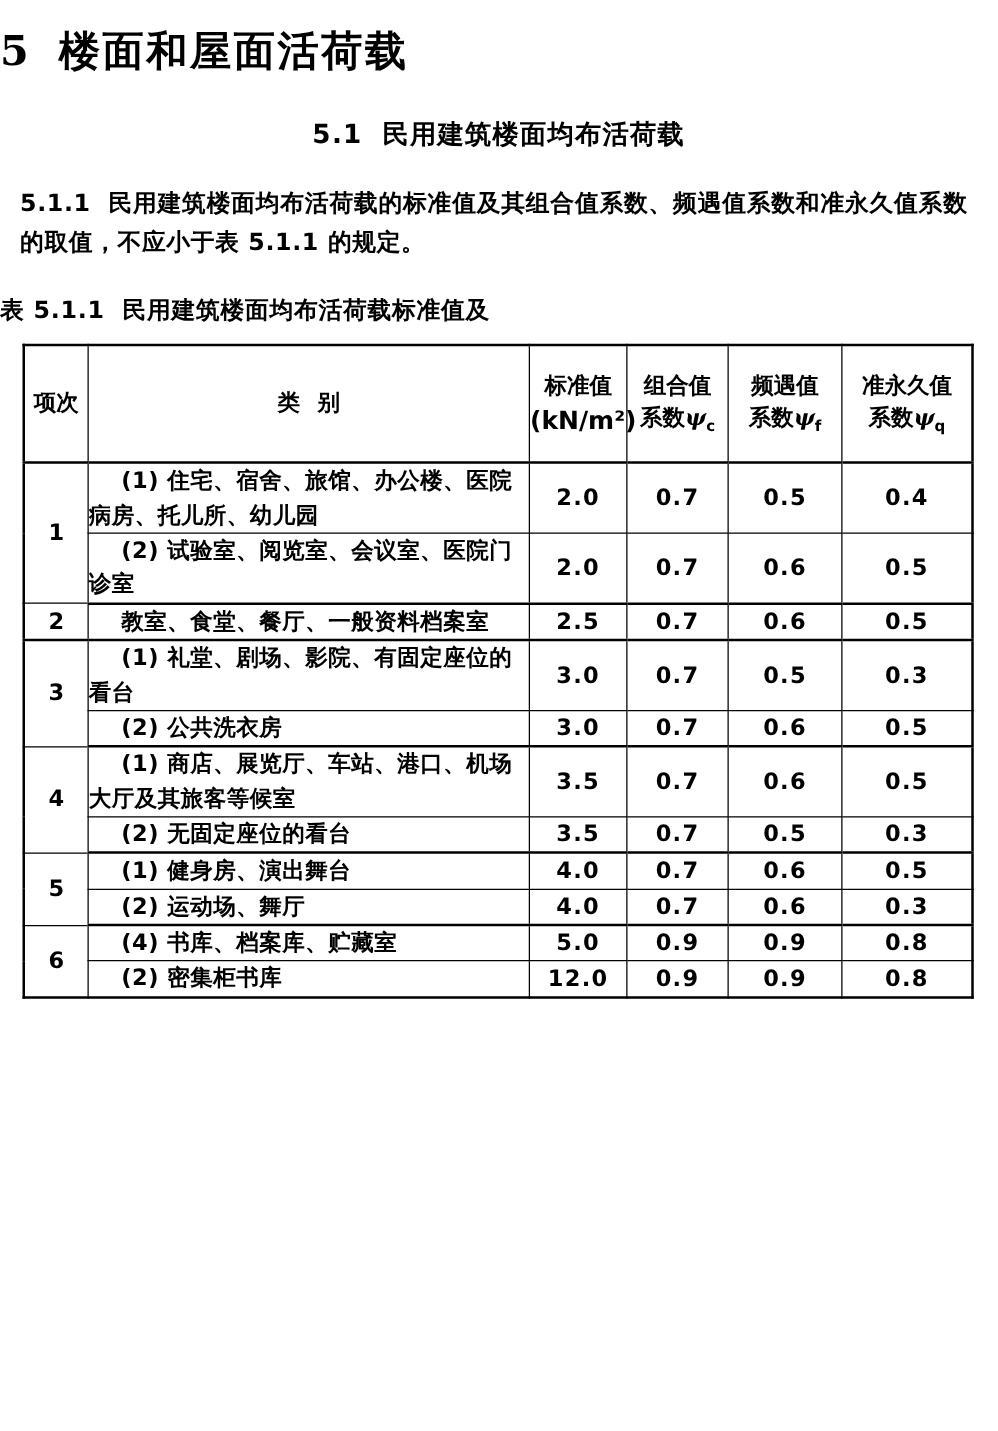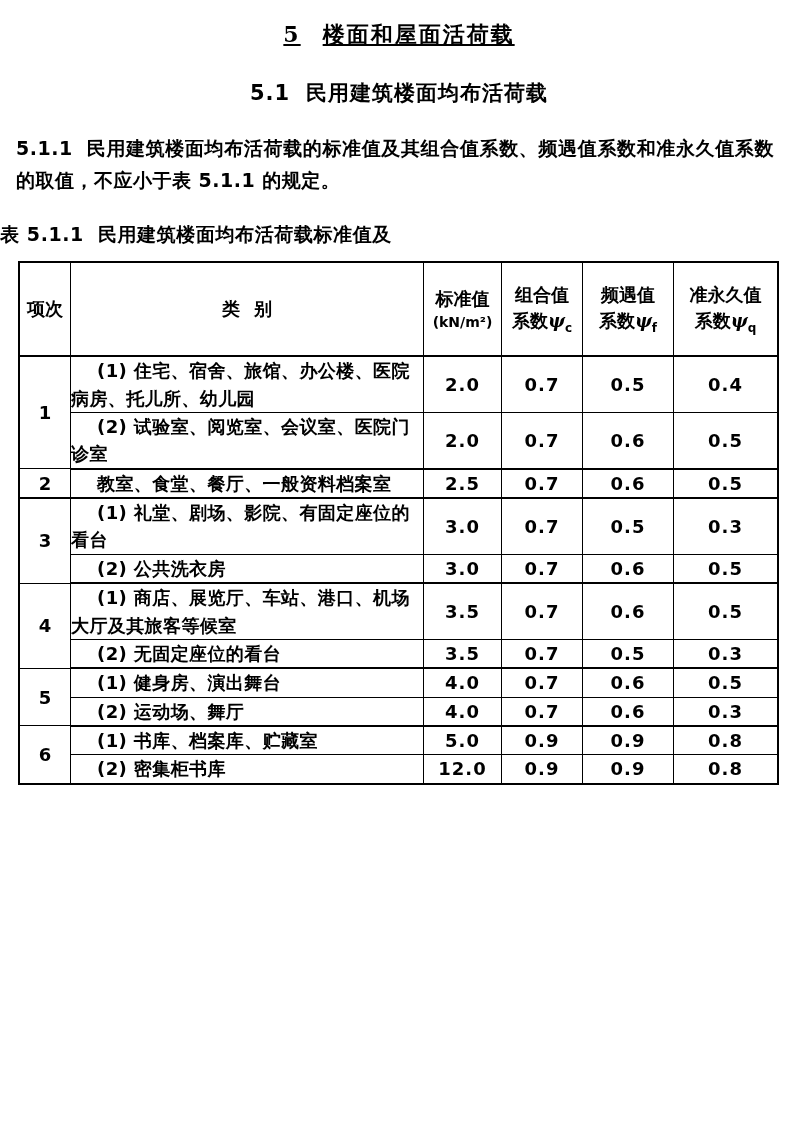--- a/index.html
+++ b/index.html
@@ -19,29 +19,27 @@
 
   .page {
     width: 798px;
     height: 1145px;
     position: relative;
     box-sizing: border-box;
   }
 
   
   .chapter-title {
-    text-align: center;
     font-family: "DejaVu Serif", "Liberation Serif", serif;
     font-weight: bold;
-    font-size: 22px;
+    font-size: 33px;
     letter-spacing: 2px;
     margin: 0;
     padding-top: 20px;
     line-height: 1.28;
-    text-decoration: underline;
   }
   .chapter-num {
     margin-right: 22px;
   }
 
   .section-title {
     text-align: center;
     font-family: "DejaVu Sans", "Liberation Sans", sans-serif;
     font-weight: bold;
     font-size: 21px;
@@ -120,21 +118,21 @@
   }
   th.h-item { width: 50px; font-size: 18px; }
   th.h-cat  { width: 352px; font-size: 19px; letter-spacing: 14px; text-indent: 14px;}
   th.h-std  { width: 77px; }
   th.h-comb { width: 80px; }
   th.h-freq { width: 90px; }
   th.h-quasi{ width: 103px; }
 
   .hdr-line1 { display: block; }
   .hdr-line2 { display: block; }
-  .unit { font-size: 14px; }
+  .unit { font-size: 20px; }
   .psi {
     font-family: "DejaVu Serif", "Liberation Serif", serif;
     font-style: italic;
     font-weight: bold;
   }
   .sub {
     font-size: 12px;
     vertical-align: sub;
     font-style: normal;
   }
@@ -278,21 +276,21 @@
           </tr>
           <tr class="sub-row group-end">
             <td class="cat"><span class="indent">(2) 运动场、舞厅</span></td>
             <td class="num">4.0</td>
             <td class="num">0.7</td>
             <td class="num">0.6</td>
             <td class="num">0.3</td>
           </tr>
           <tr>
             <td class="item-no" rowspan="2">6</td>
-            <td class="cat"><span class="indent">(1) 书库、档案库、贮藏室</span></td>
+            <td class="cat"><span class="indent">(4) 书库、档案库、贮藏室</span></td>
             <td class="num">5.0</td>
             <td class="num">0.9</td>
             <td class="num">0.9</td>
             <td class="num">0.8</td>
           </tr>
           <tr class="sub-row">
             <td class="cat"><span class="indent">(2) 密集柜书库</span></td>
             <td class="num">12.0</td>
             <td class="num">0.9</td>
             <td class="num">0.9</td>

